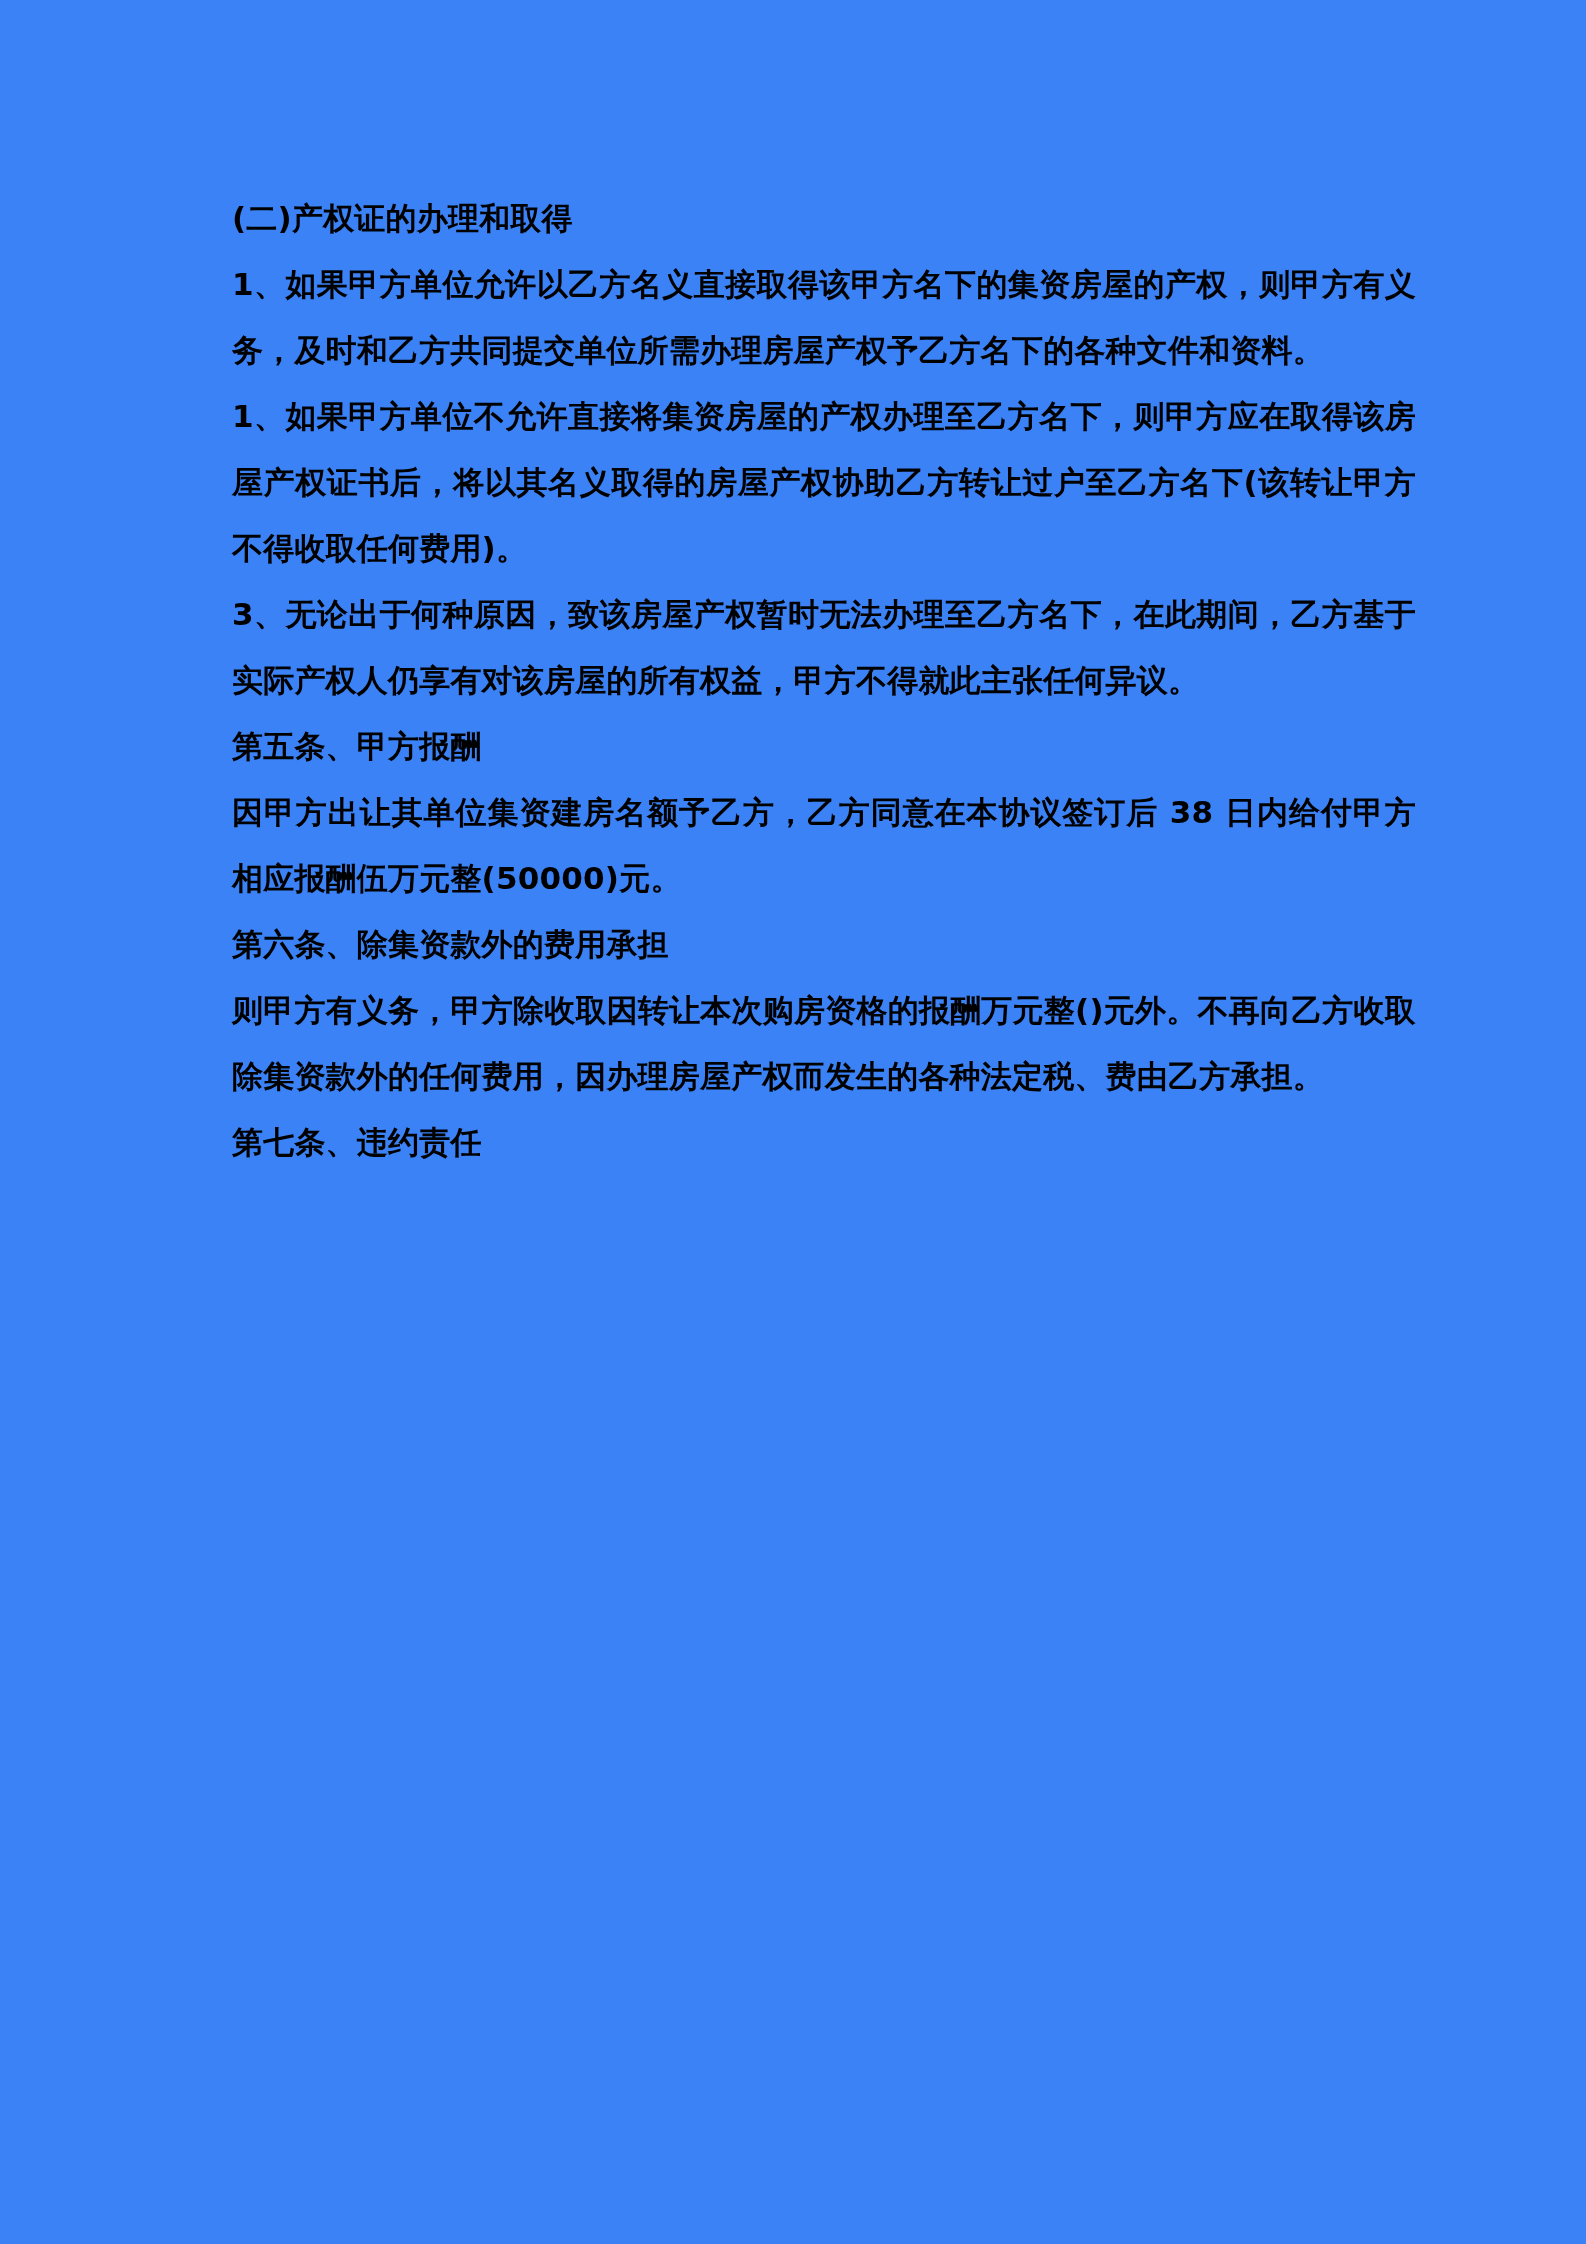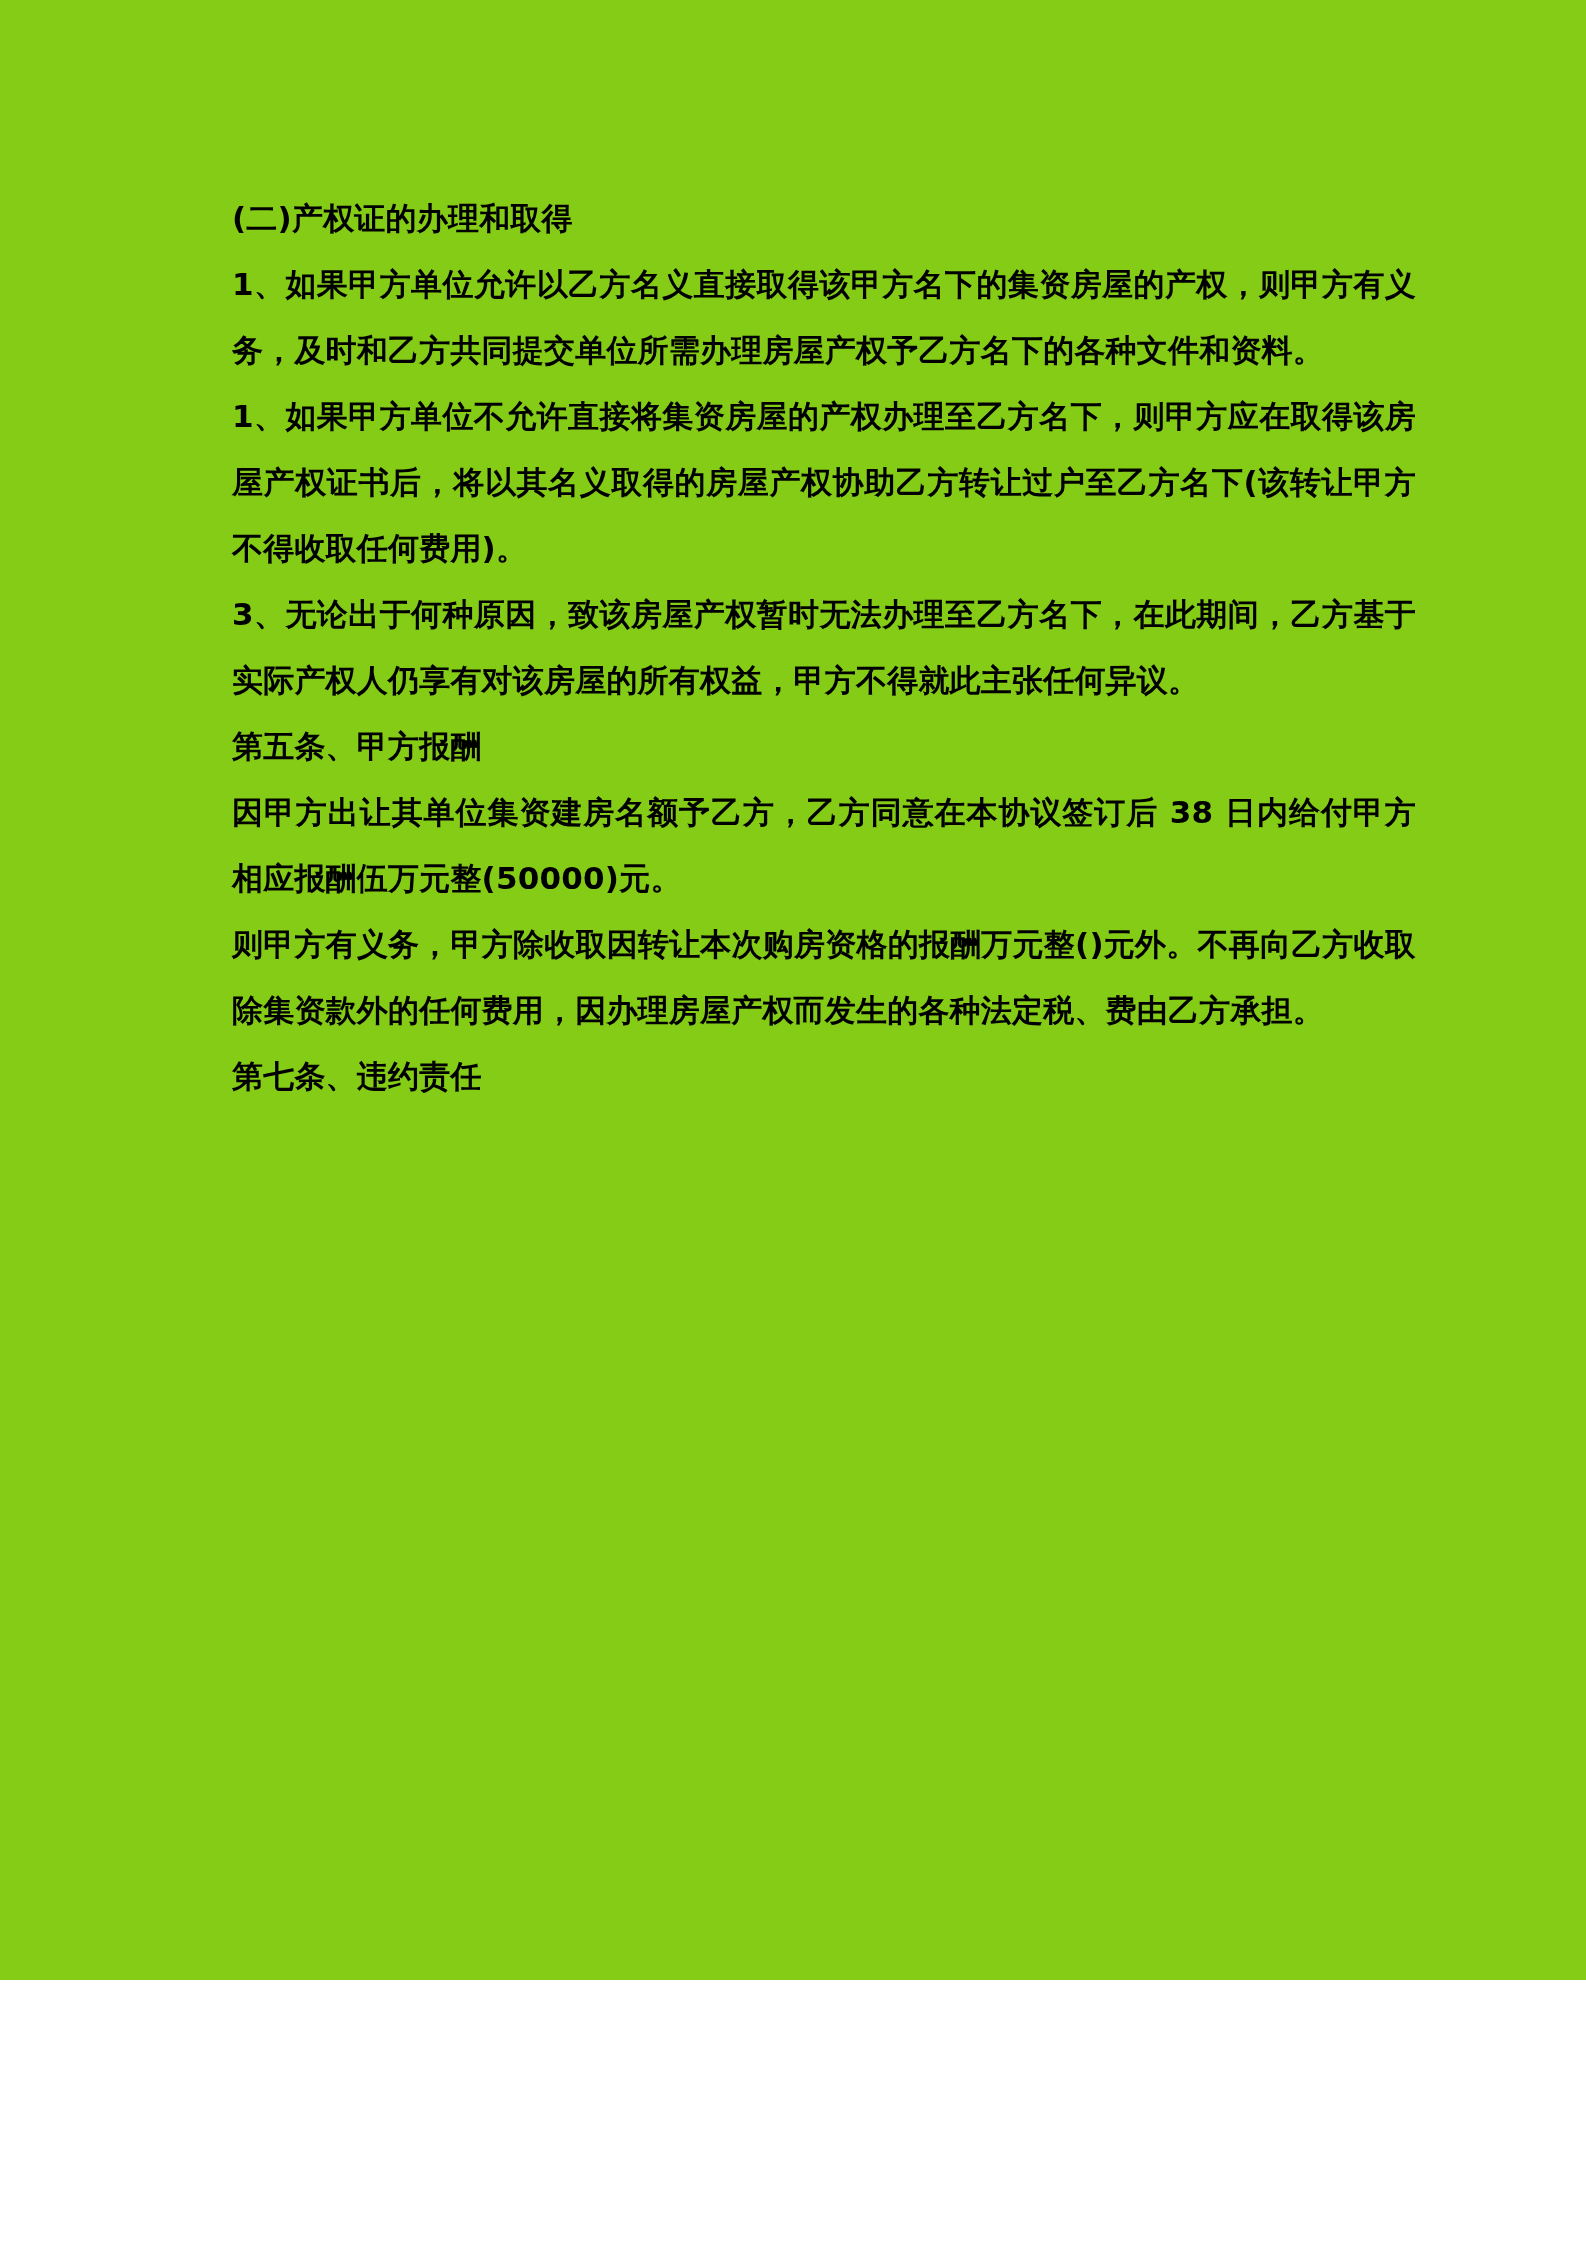--- a/index.html
+++ b/index.html
@@ -10,23 +10,23 @@
   body {
     width: 1586px;
     height: 2244px;
     font-family: "DejaVu Sans", "Liberation Sans", sans-serif;
     color: #000000;
     overflow: hidden;
   }
   .page {
     box-sizing: border-box;
     width: 1586px;
-    height: 1980px;
+    height: 2244px;
     padding: 185px 170px 88px 232px;
-    background: #84cc16;
+    background: #3b82f6;
   }
   .doc-body {
     display: block;
   }
   p {
     margin: 0 0 0 0;
     font-size: 31px;
     line-height: 66px;
     font-weight: 700;
     letter-spacing: 0.2px;
@@ -48,20 +48,21 @@
     <p>1、如果甲方单位允许以乙方名义直接取得该甲方名下的集资房屋的产权，则甲方有义务，及时和乙方共同提交单位所需办理房屋产权予乙方名下的各种文件和资料。</p>
 
     <p>1、如果甲方单位不允许直接将集资房屋的产权办理至乙方名下，则甲方应在取得该房屋产权证书后，将以其名义取得的房屋产权协助乙方转让过户至乙方名下(该转让甲方不得收取任何费用)。</p>
 
     <p>3、无论出于何种原因，致该房屋产权暂时无法办理至乙方名下，在此期间，乙方基于实际产权人仍享有对该房屋的所有权益，甲方不得就此主张任何异议。</p>
 
     <p class="heading">第五条、甲方报酬</p>
 
     <p>因甲方出让其单位集资建房名额予乙方，乙方同意在本协议签订后 38 日内给付甲方相应报酬伍万元整(50000)元。</p>
 
+    <p class="heading">第六条、除集资款外的费用承担</p>
 
     <p>则甲方有义务，甲方除收取因转让本次购房资格的报酬万元整()元外。不再向乙方收取除集资款外的任何费用，因办理房屋产权而发生的各种法定税、费由乙方承担。</p>
 
     <p class="heading">第七条、违约责任</p>
 
 
   </div>
 </div>
 
 </body></html>

